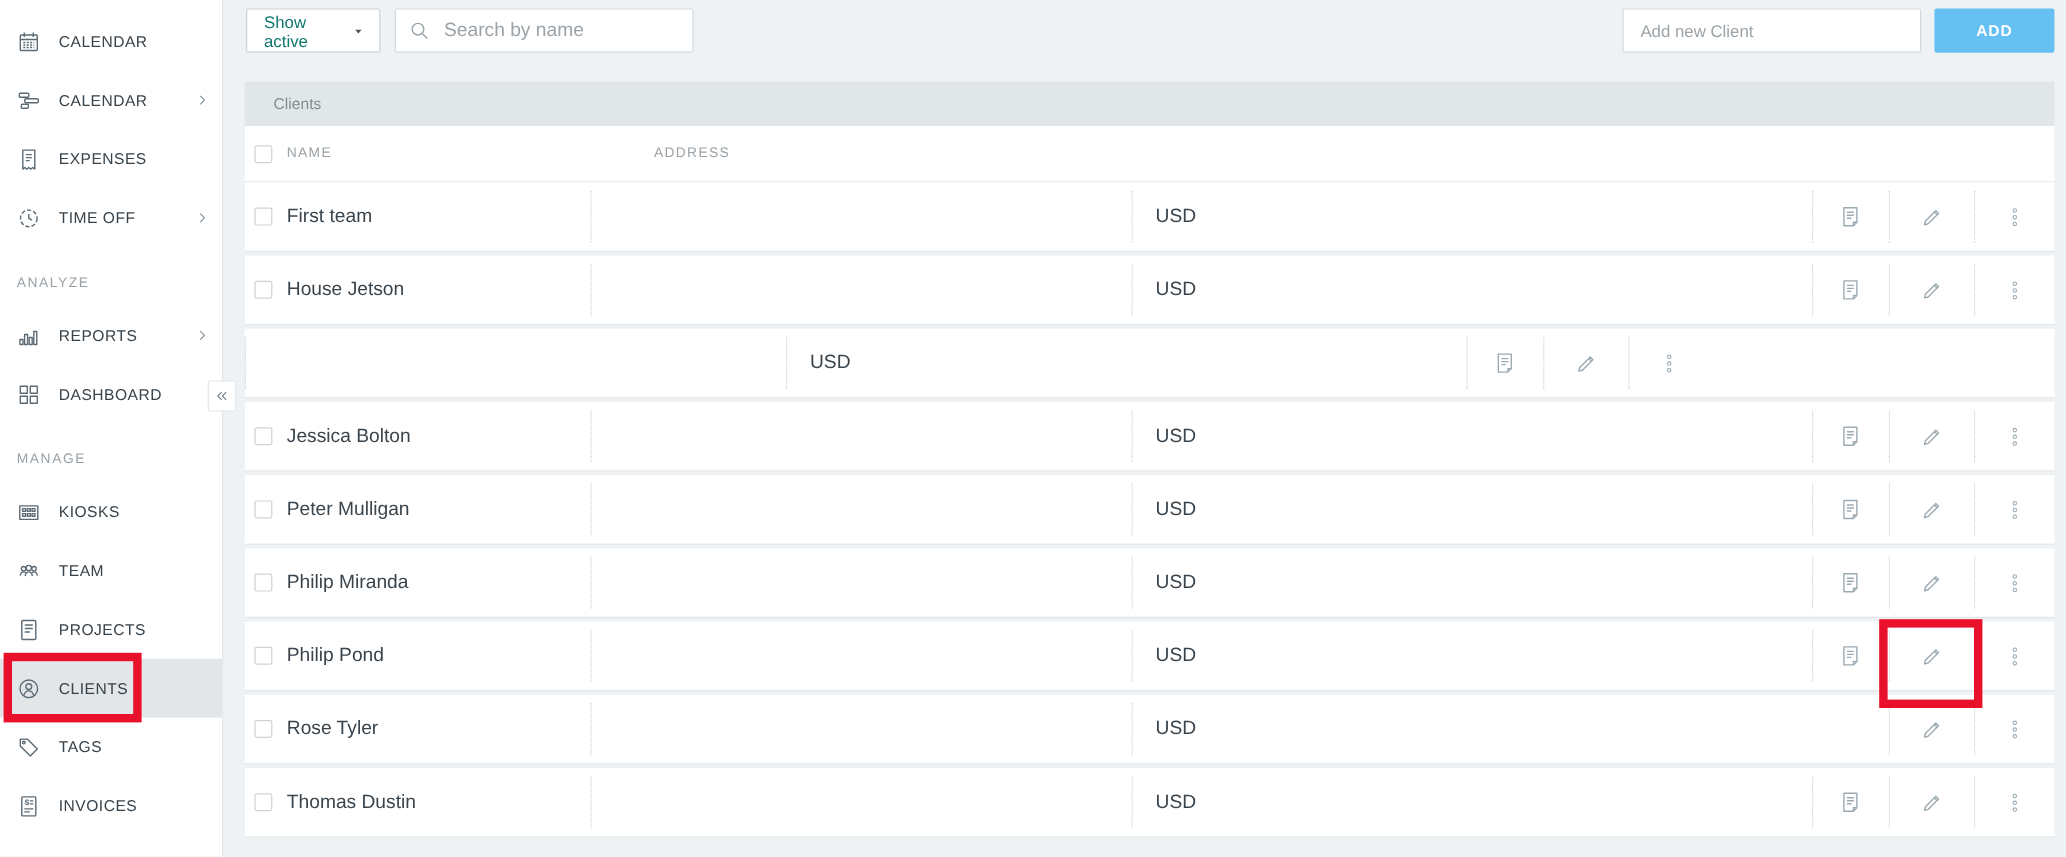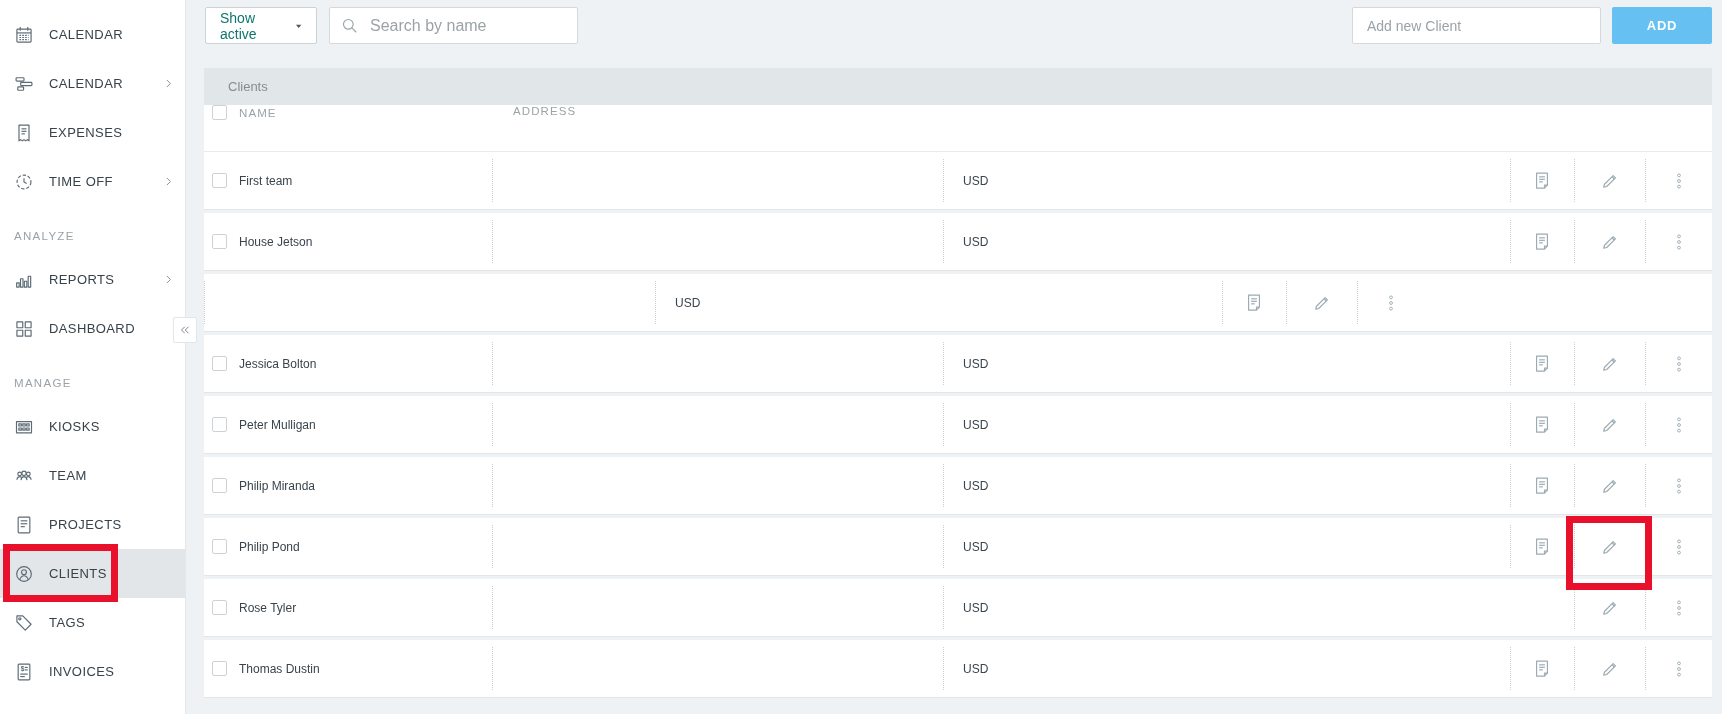--- a/index.html
+++ b/index.html
@@ -51,37 +51,37 @@
     font-size:14px; color:#701a75; outline:none; font-family:inherit; }
   .add-btn { position:absolute; left:1425px; top:7px; width:100px; height:37px;
     background: var(--accent, #66c0f2); color:#fff; border:none; border-radius:2px;
     font-size:13px; font-weight:700; letter-spacing:.7px; cursor:pointer; font-family:inherit; }
 
   
   .panel { position:absolute; left:17px; top:68px; width:1508px; }
   .panel-title-bar { height:37px; background: var(--panel-hdr-bg, #e1e6e8);
     display:flex; align-items:center; padding-left:24px; font-size:13px; color:#858d92; }
   .thead { height:47px; background:#fff; border-bottom:1px solid #e7ebed;
-    display:flex; align-items:flex-start; }
+    display:flex; align-items:center;gap:32px; }
   .trow { height:58px; background:#fff; border-bottom:1px solid #e2e6e8;
     margin-bottom:3px; display:flex; align-items:stretch; }
   .cell { display:flex; align-items:center; position:relative; }
   .c-name     { width:288px; padding-left:8px; }
   .c-address  { width:451px; padding-left:21px; }
   .c-currency { width:567px; padding-left:20px; }
   .c-note     { width:64px;  justify-content:center; }
   .c-edit     { width:71px;  justify-content:center; }
   .c-menu     { width:67px;  justify-content:center; }
   .trow .bl::before { content:""; position:absolute; left:0; top:7px; bottom:7px;
     width:0; border-left:1px dotted #c7cfd3; }
   .trow .c-note.empty::before { display:none; }
   .checkbox { width:15px; height:15px; border:1px solid #ccd3d7; border-radius:2px;
     background:#fff; flex:none; margin-right:12px; cursor:pointer; }
   .col-label { font-size:11.5px; color:#9ba3a8; letter-spacing:1.1px; }
-  .row-name, .row-currency { font-size:12px; color:#3a444c; }
+  .row-name, .row-currency { font-size:16px; color:#3a444c; }
   .act { width:20px; height:20px; color:#9caab2; cursor:pointer; }
   .act.kebab { width:18px; height:18px; }
   .act.kebab svg { stroke-width:1.2; }
 
   
   .annotation { position:absolute; border:7px solid var(--anno-red, #e8102a);
     pointer-events:none; z-index:10; }
   #anno-clients { left:3px; top:544px; width:115px; height:58px; }
   #anno-edit { left:1566px; top:516px; width:86px; height:74px; }
 </style>

